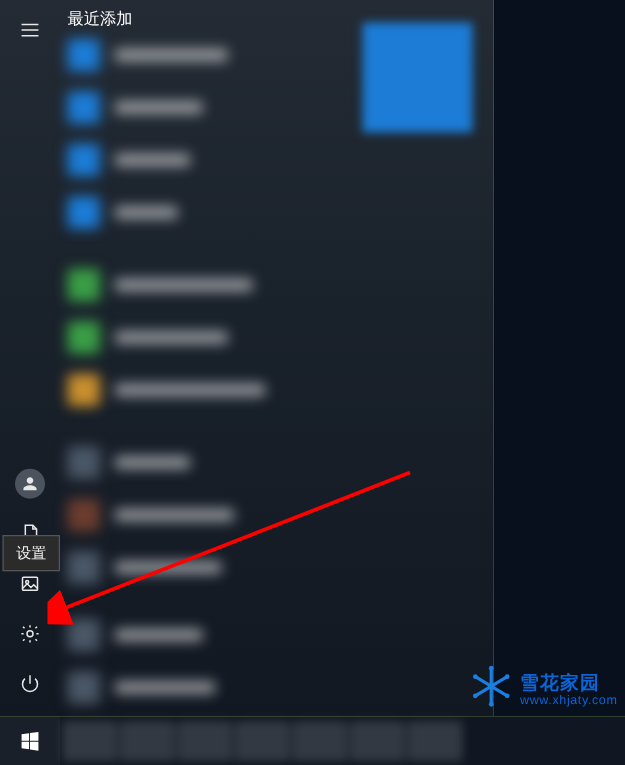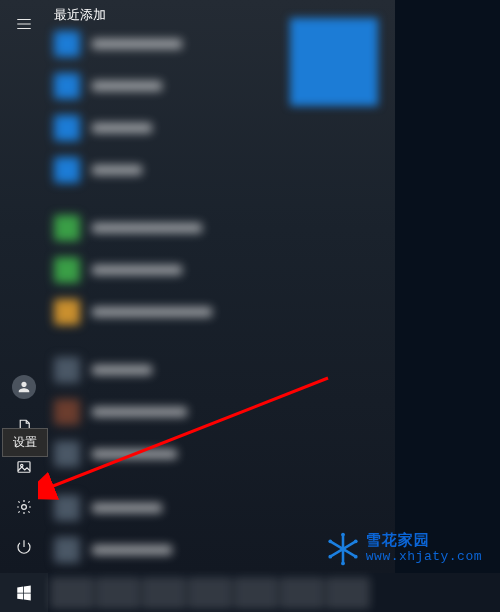--- a/index.html
+++ b/index.html
@@ -158,34 +158,33 @@
     left: 38px;
     top: 370px;
     width: 300px;
     height: 140px;
     z-index: 6;
     pointer-events: none;
   }
   
   .watermark {
     position: absolute;
-    right: 18px;
+    right: 6px;
     bottom: 46px;
     display: flex;
-    align-items: center;
+    align-items: flex-end;
     gap: 6px;
     z-index: 10;
-    font-family: Liberation Mono, monospace;
   }
   .wm-logo {
     width: 34px; height: 34px; position: relative;
   }
   .wm-text { display:flex; flex-direction:column; line-height:1.1; }
   .wm-text .t1 { font-size: 15px; font-weight: 700; color: #0b65d6; letter-spacing: 1px;}
-  .wm-text .t2 { font-size: 13px; color: #0b65d6; letter-spacing: 0.5px;}
+  .wm-text .t2 { font-size: 10px; color: #0b65d6; letter-spacing: 0.5px;}
 </style>
 </head>
 <body>
 
 <div class="screen">
 
   <div class="desktop-sliver"></div>
 
   <div class="start-panel">
 

